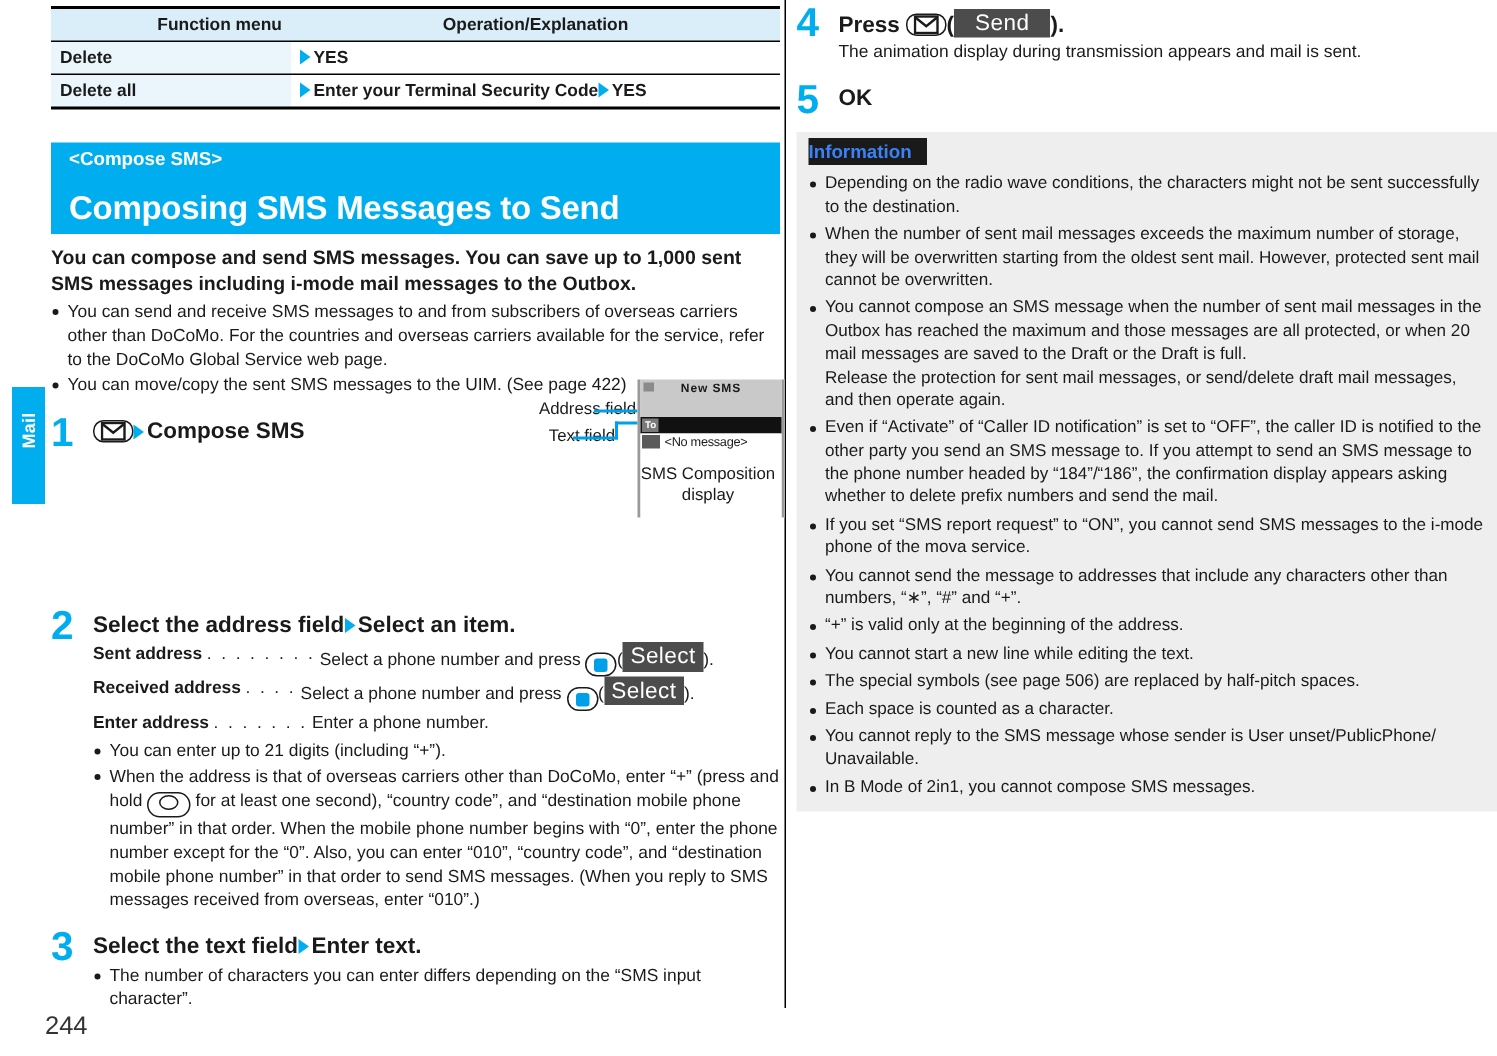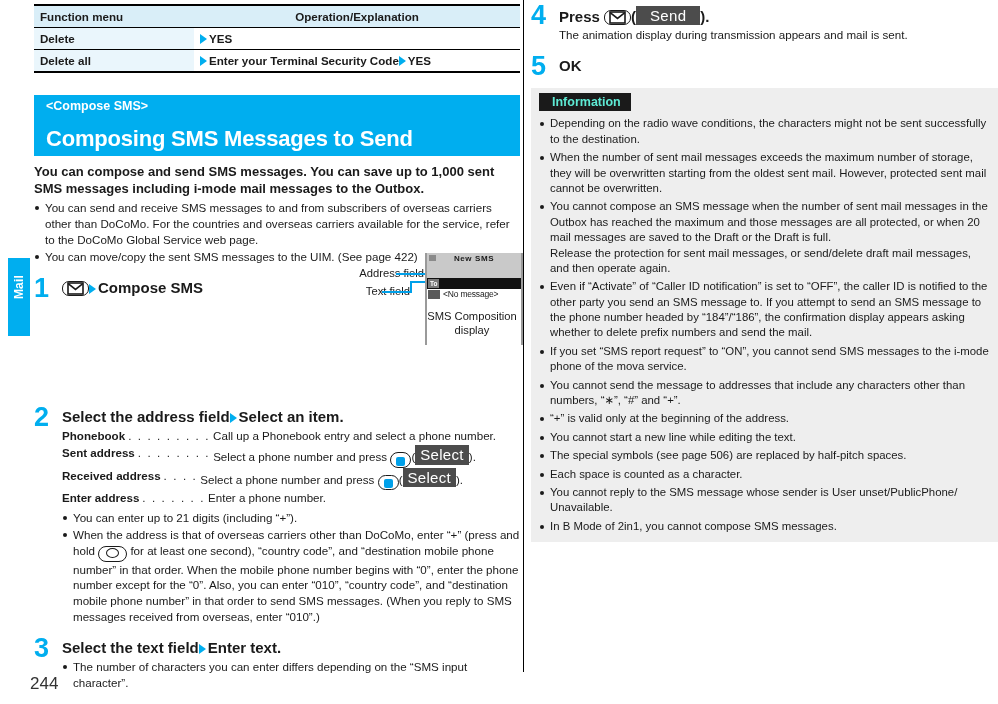--- a/index.html
+++ b/index.html
@@ -69,21 +69,21 @@
     font-size: 11.6px;
   }
   table.fn-table thead th {
     background: #d9eef8;
     font-weight: bold;
     padding: 4px 6px;
     border-top: 2px solid #000;
     border-bottom: 1px solid #000;
     font-size: 11.6px;
   }
-  table.fn-table thead th.c1 { width: 148px; text-align: left; }
+  table.fn-table thead th.c1 { width: 148px; text-align: right; }
   table.fn-table thead th.c2 { text-align: center; }
   table.fn-table tbody td {
     padding: 4px 6px;
     border-bottom: 1px solid #000;
     vertical-align: top;
     font-size: 11.6px;
   }
   table.fn-table tbody td.c1 {
     background: #eaf6fc;
     font-weight: bold;
@@ -338,24 +338,24 @@
 
   
   .info-box {
     margin-top: 14px;
     background: #eeeeee;
     padding: 4px 8px 8px 8px;
   }
   .info-head {
     display: inline-block;
     background: #1a1a1a;
-    color: #5eead4;
+    color: #3b82f6;
     font-size: 12.5px;
     font-weight: bold;
-    padding: 2px 10px 2px 13px;
+    padding: 2px 10px 2px 0;
     margin-bottom: 2px;
   }
   .info-box ul.bl > li { font-size: 11.4px; line-height: 1.35; margin-top: 3px; }
   .info-box ul.bl > li::before { top: 6px; }
   .sub-para { margin-top: 0px; }
 
   
   .page-number {
     position: absolute;
     left: 30px;
@@ -449,25 +449,20 @@
       </div>
     </div>
 
     <div class="step" style="margin-top:112px;">
       <div class="step-num">2</div>
       <div class="step-head">
         <span>Select the address field</span><span class="tri"></span><span>Select an item.</span>
       </div>
 
       <div class="deflist">
-        <div class="defrow">
-          <span class="defterm">Phonebook</span>
-          <span class="defdots">. . . . . . . . .</span>
-          <span class="defdesc">Call up a Phonebook entry and select a phone number.</span>
-        </div>
         <div class="defrow">
           <span class="defterm">Sent address</span>
           <span class="defdots">. . . . . . . .</span>
           <span class="defdesc"><span>Select a phone number and press</span>
             <span class="key-ctr"><span class="dot"></span></span>(<span class="softkey">Select</span><span>).</span></span>
         </div>
         <div class="defrow">
           <span class="defterm">Received address</span>
           <span class="defdots">. . . .</span>
           <span class="defdesc"><span>Select a phone number and press</span>

